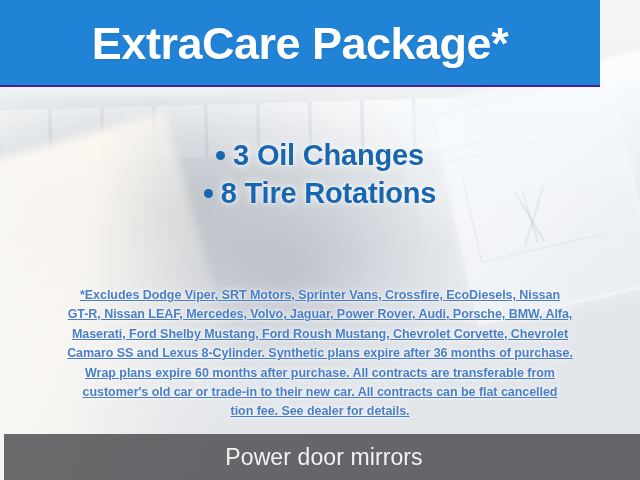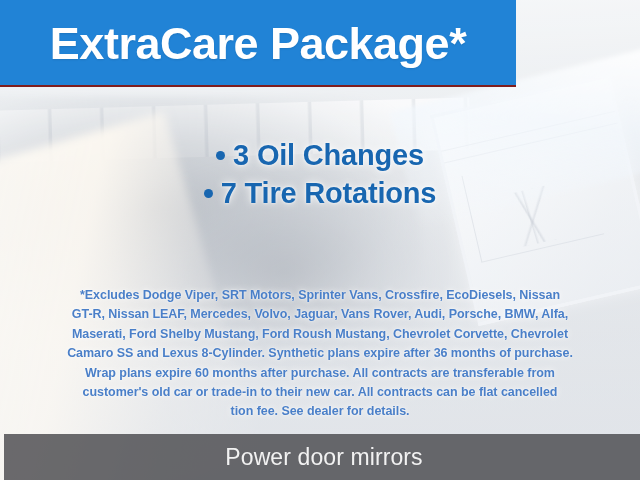--- a/index.html
+++ b/index.html
@@ -110,23 +110,23 @@
     position: absolute;
     left: 0; top: 0;
     width: 640px; height: 480px;
     background: linear-gradient(180deg, rgba(255,255,255,0.50) 0%, rgba(255,255,255,0.38) 30%, rgba(250,251,253,0.46) 62%, rgba(246,248,251,0.52) 100%);
   }
 
   
   .banner {
     position: absolute;
     left: 0; top: 0;
-    width: 516px; height: 87px;
+    width: 600px; height: 87px;
     background: #2183d6;
-    border-bottom: 2px solid #7f1d1d;
+    border-bottom: 2px solid #4c1d95;
     box-sizing: border-box;
     display: flex;
     align-items: center;
     justify-content: center;
   }
   .banner-title {
     color: #ffffff;
     font-size: 45px;
     font-weight: bold;
     letter-spacing: -0.5px;
@@ -169,21 +169,21 @@
     left: 20px; top: 286px;
     width: 600px;
     text-align: center;
     color: #4a7fc8;
     font-size: 12.5px;
     font-weight: bold;
     line-height: 19.4px;
     letter-spacing: -0.05px;
     text-shadow: 0 0 7px rgba(255,255,255,0.95), 0 0 2px rgba(255,255,255,0.9);
   }
-  .disclaimer div { white-space: nowrap; }
+  .disclaimer div { white-space: nowrap; text-decoration: underline; }
 
   
   .caption-bar {
     position: absolute;
     left: 4px; bottom: 0;
     width: 640px; height: 46px;
     background: rgba(70,70,74,0.80);
     display: flex;
     align-items: center;
     justify-content: center;
@@ -217,27 +217,27 @@
 
   <div class="banner">
     <div class="banner-title">ExtraCare Package*</div>
   </div>
 
   <div class="bullets">
     <div class="bullet-line">
       <span class="bullet-dot"></span><span>3 Oil Changes</span>
     </div>
     <div class="bullet-line">
-      <span class="bullet-dot"></span><span>7 Tire Rotations</span>
+      <span class="bullet-dot"></span><span>8 Tire Rotations</span>
     </div>
   </div>
 
   <div class="disclaimer">
     <div>*Excludes Dodge Viper, SRT Motors, Sprinter Vans, Crossfire, EcoDiesels, Nissan</div>
-    <div>GT-R, Nissan LEAF, Mercedes, Volvo, Jaguar, Vans Rover, Audi, Porsche, BMW, Alfa,</div>
+    <div>GT-R, Nissan LEAF, Mercedes, Volvo, Jaguar, Power Rover, Audi, Porsche, BMW, Alfa,</div>
     <div>Maserati, Ford Shelby Mustang, Ford Roush Mustang, Chevrolet Corvette, Chevrolet</div>
     <div>Camaro SS and Lexus 8-Cylinder. Synthetic plans expire after 36 months of purchase.</div>
     <div>Wrap plans expire 60 months after purchase. All contracts are transferable from</div>
     <div>customer's old car or trade-in to their new car. All contracts can be flat cancelled</div>
     <div>tion fee. See dealer for details.</div>
   </div>
 
   <div class="caption-bar">
     <div class="caption-text">Power door mirrors</div>
   </div>

